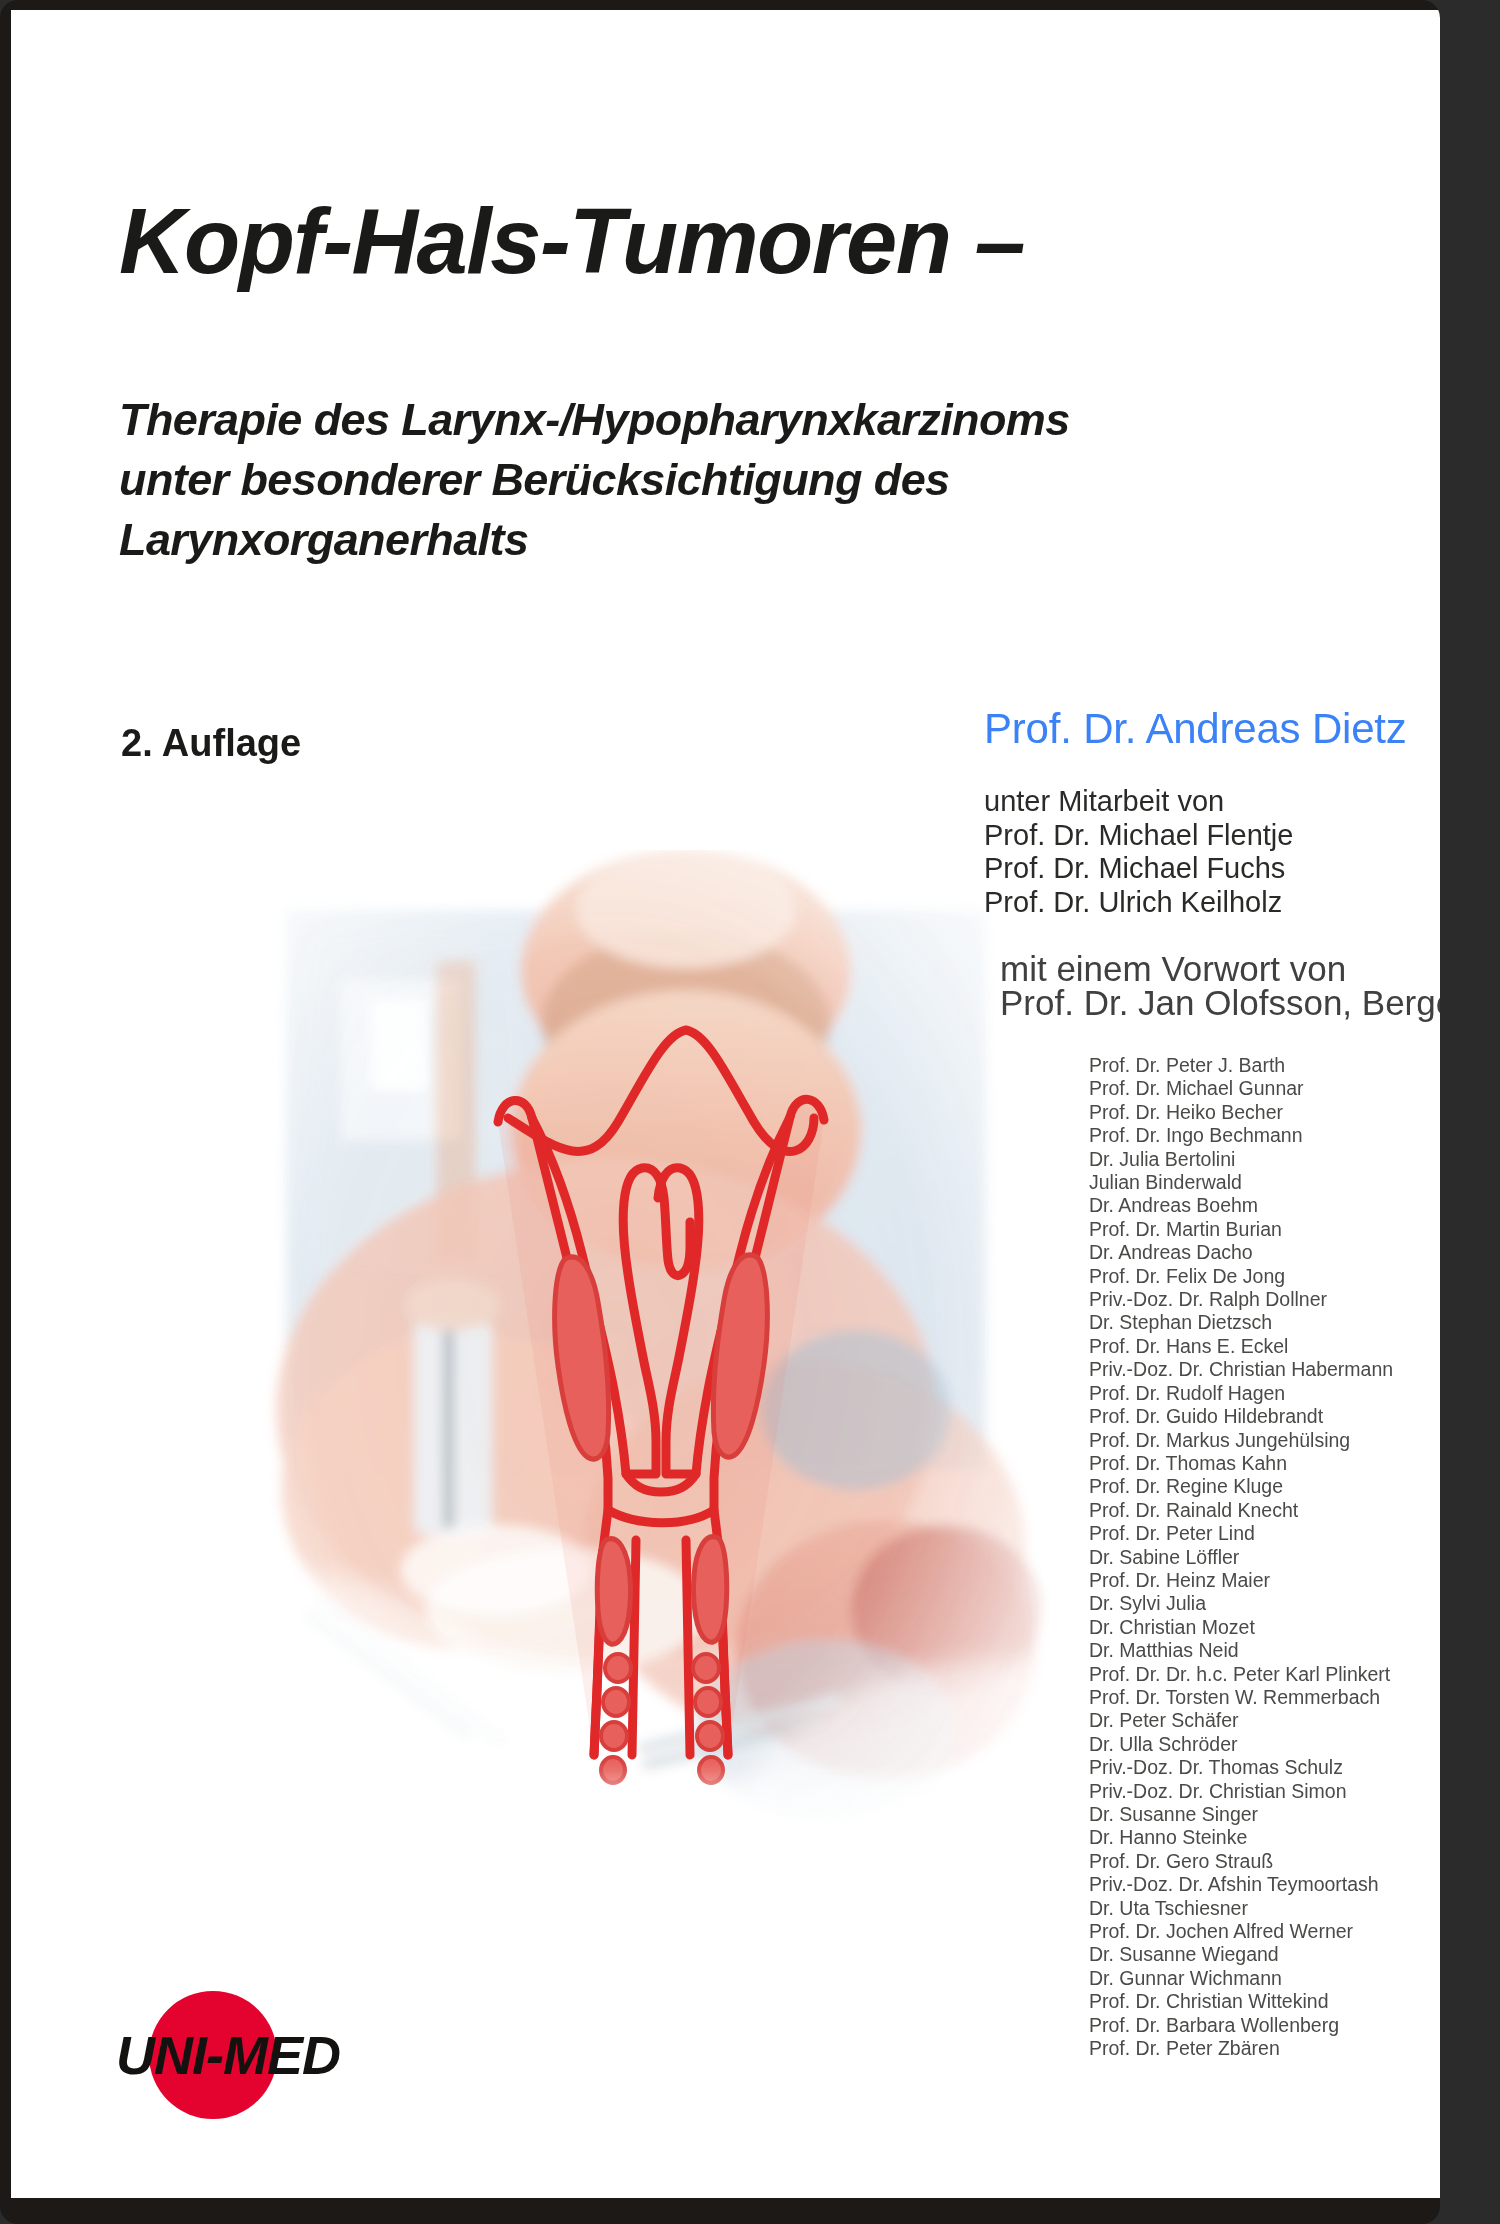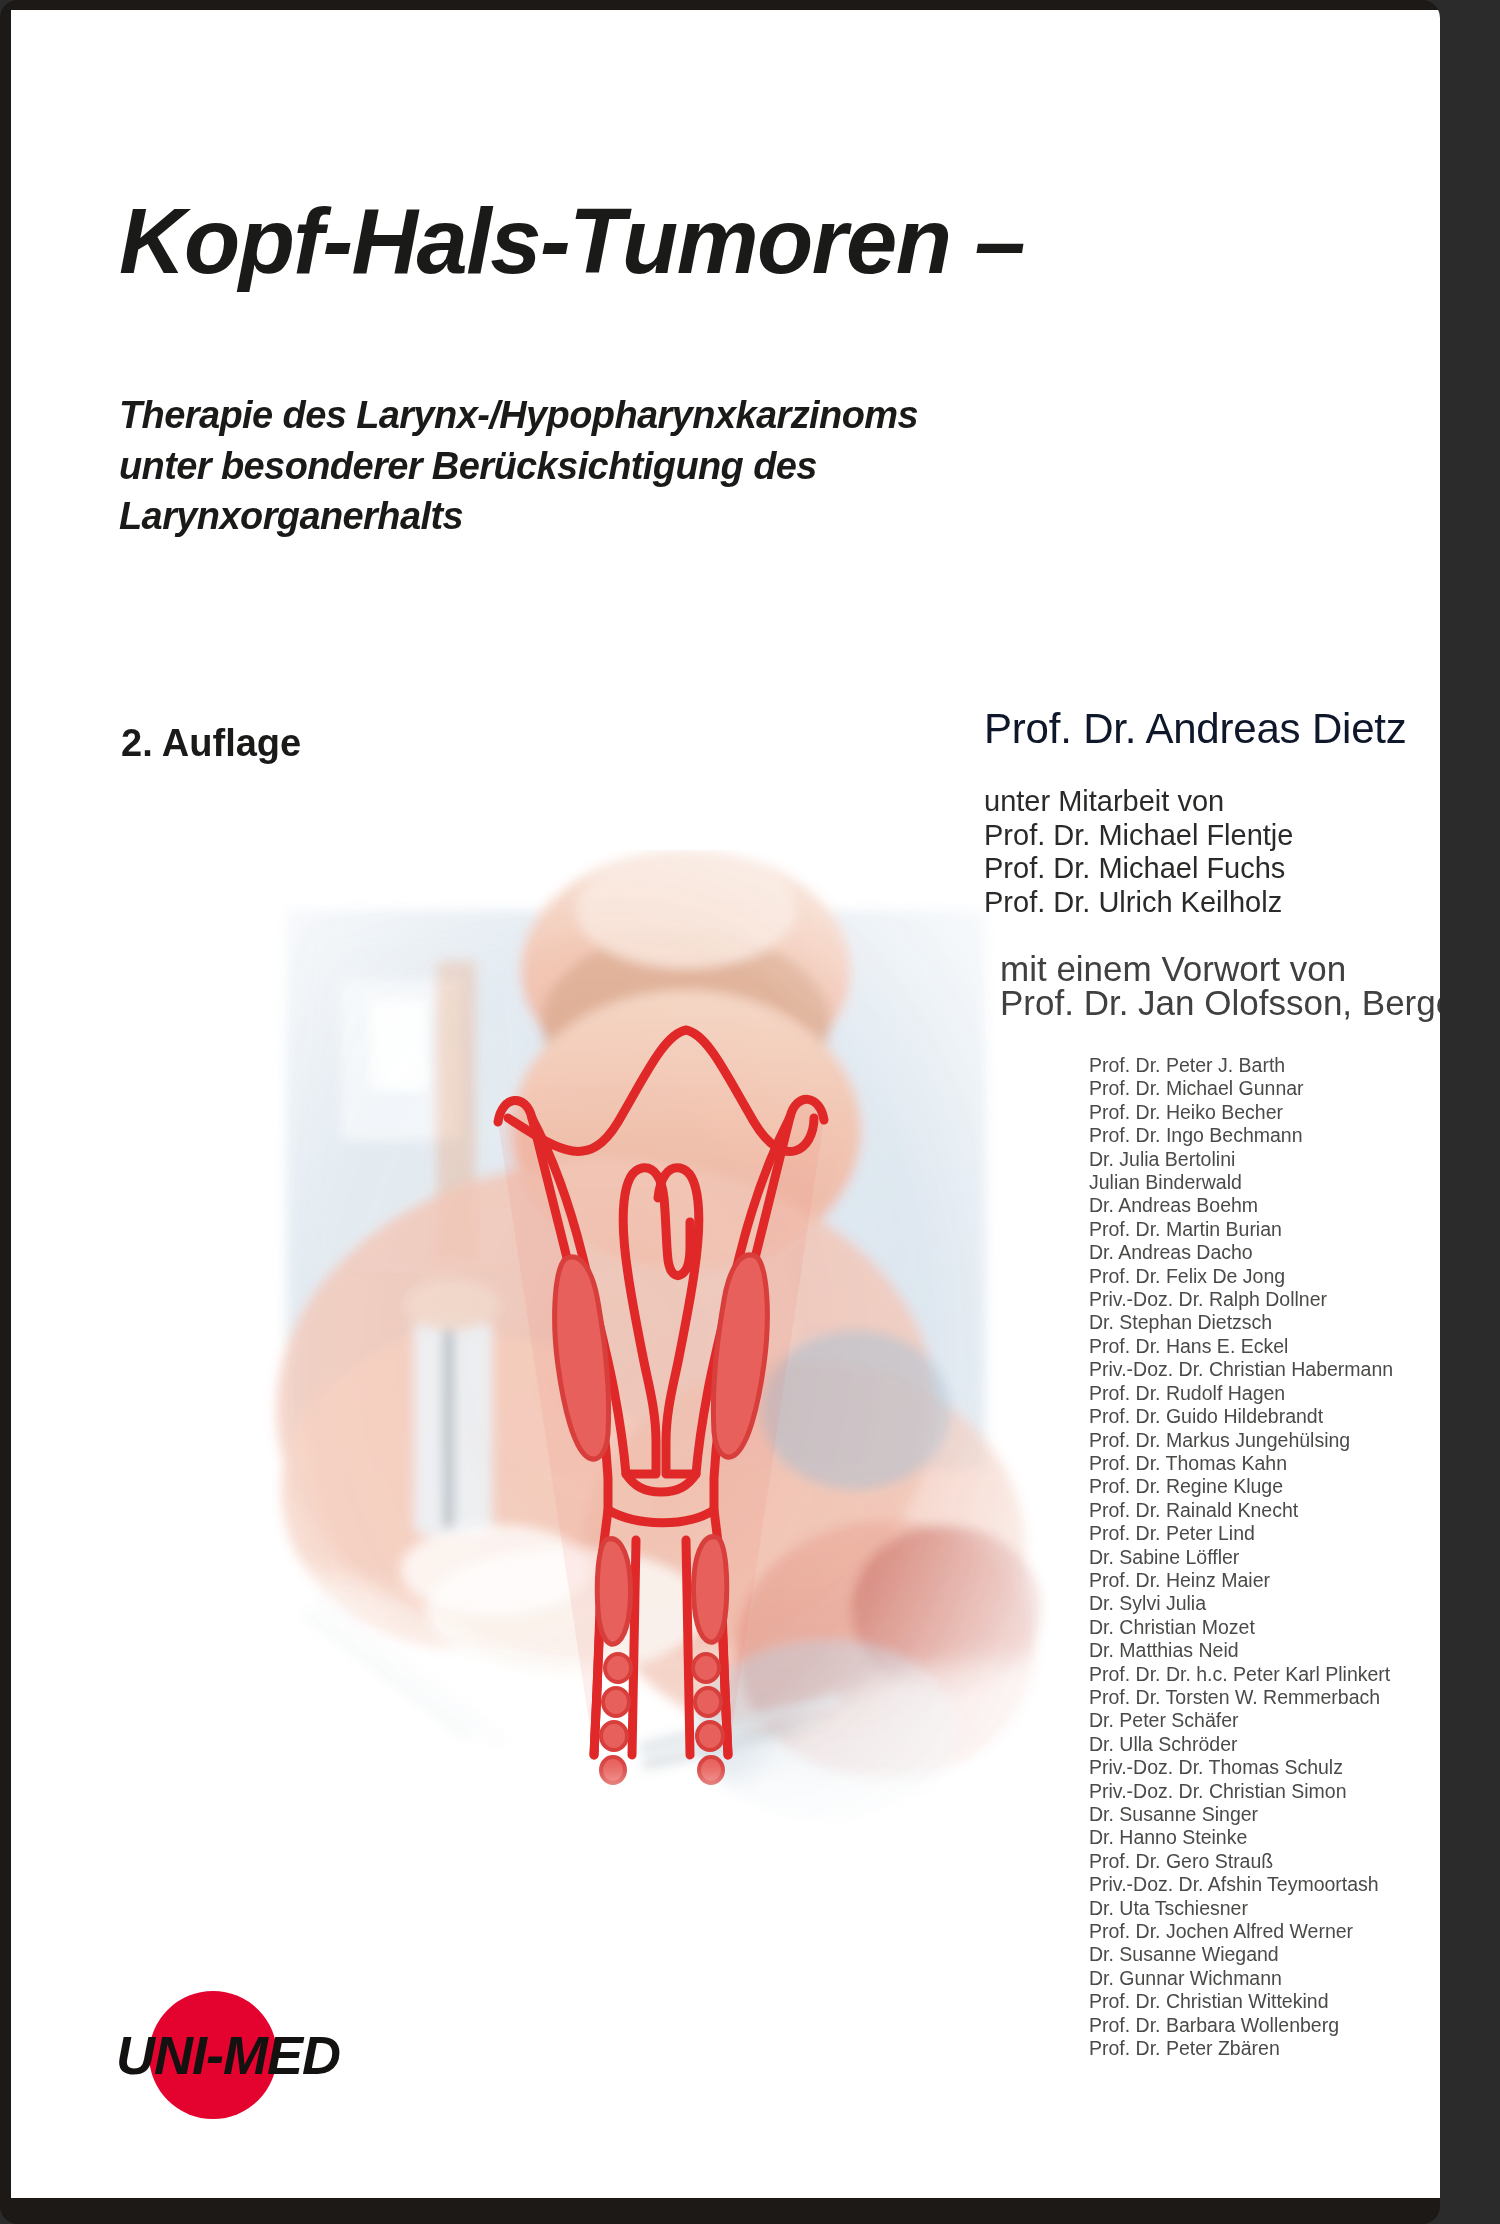--- a/index.html
+++ b/index.html
@@ -38,21 +38,21 @@
     letter-spacing: -1.5px;
     color: #1a1a18;
     white-space: nowrap;
     line-height: 1.0;
   }
   .subtitle {
     position: absolute;
     left: 108px;
     top: 380px;
     width: 1280px;
-    font-size: 38px;
+    font-size: 45px;
     font-weight: bold;
     font-style: italic;
     letter-spacing: -0.6px;
     color: #1a1a18;
     line-height: 1.33;
   }
   .subtitle div { white-space: nowrap; }
 
   
   .edition {
@@ -64,21 +64,21 @@
     color: #1a1a18;
     white-space: nowrap;
     margin-top: 12px;
   }
   .author-main {
     position: absolute;
     left: 973px;
     top: 695px;
     font-size: 42px;
     font-weight: normal;
-    color: #0f172a;
+    color: #3b82f6;
     white-space: nowrap;
     letter-spacing: -0.2px;
   }
   .contrib-block {
     position: absolute;
     left: 973px;
     top: 775px;
     font-size: 29px;
     color: #2a2a28;
     line-height: 33.5px;

